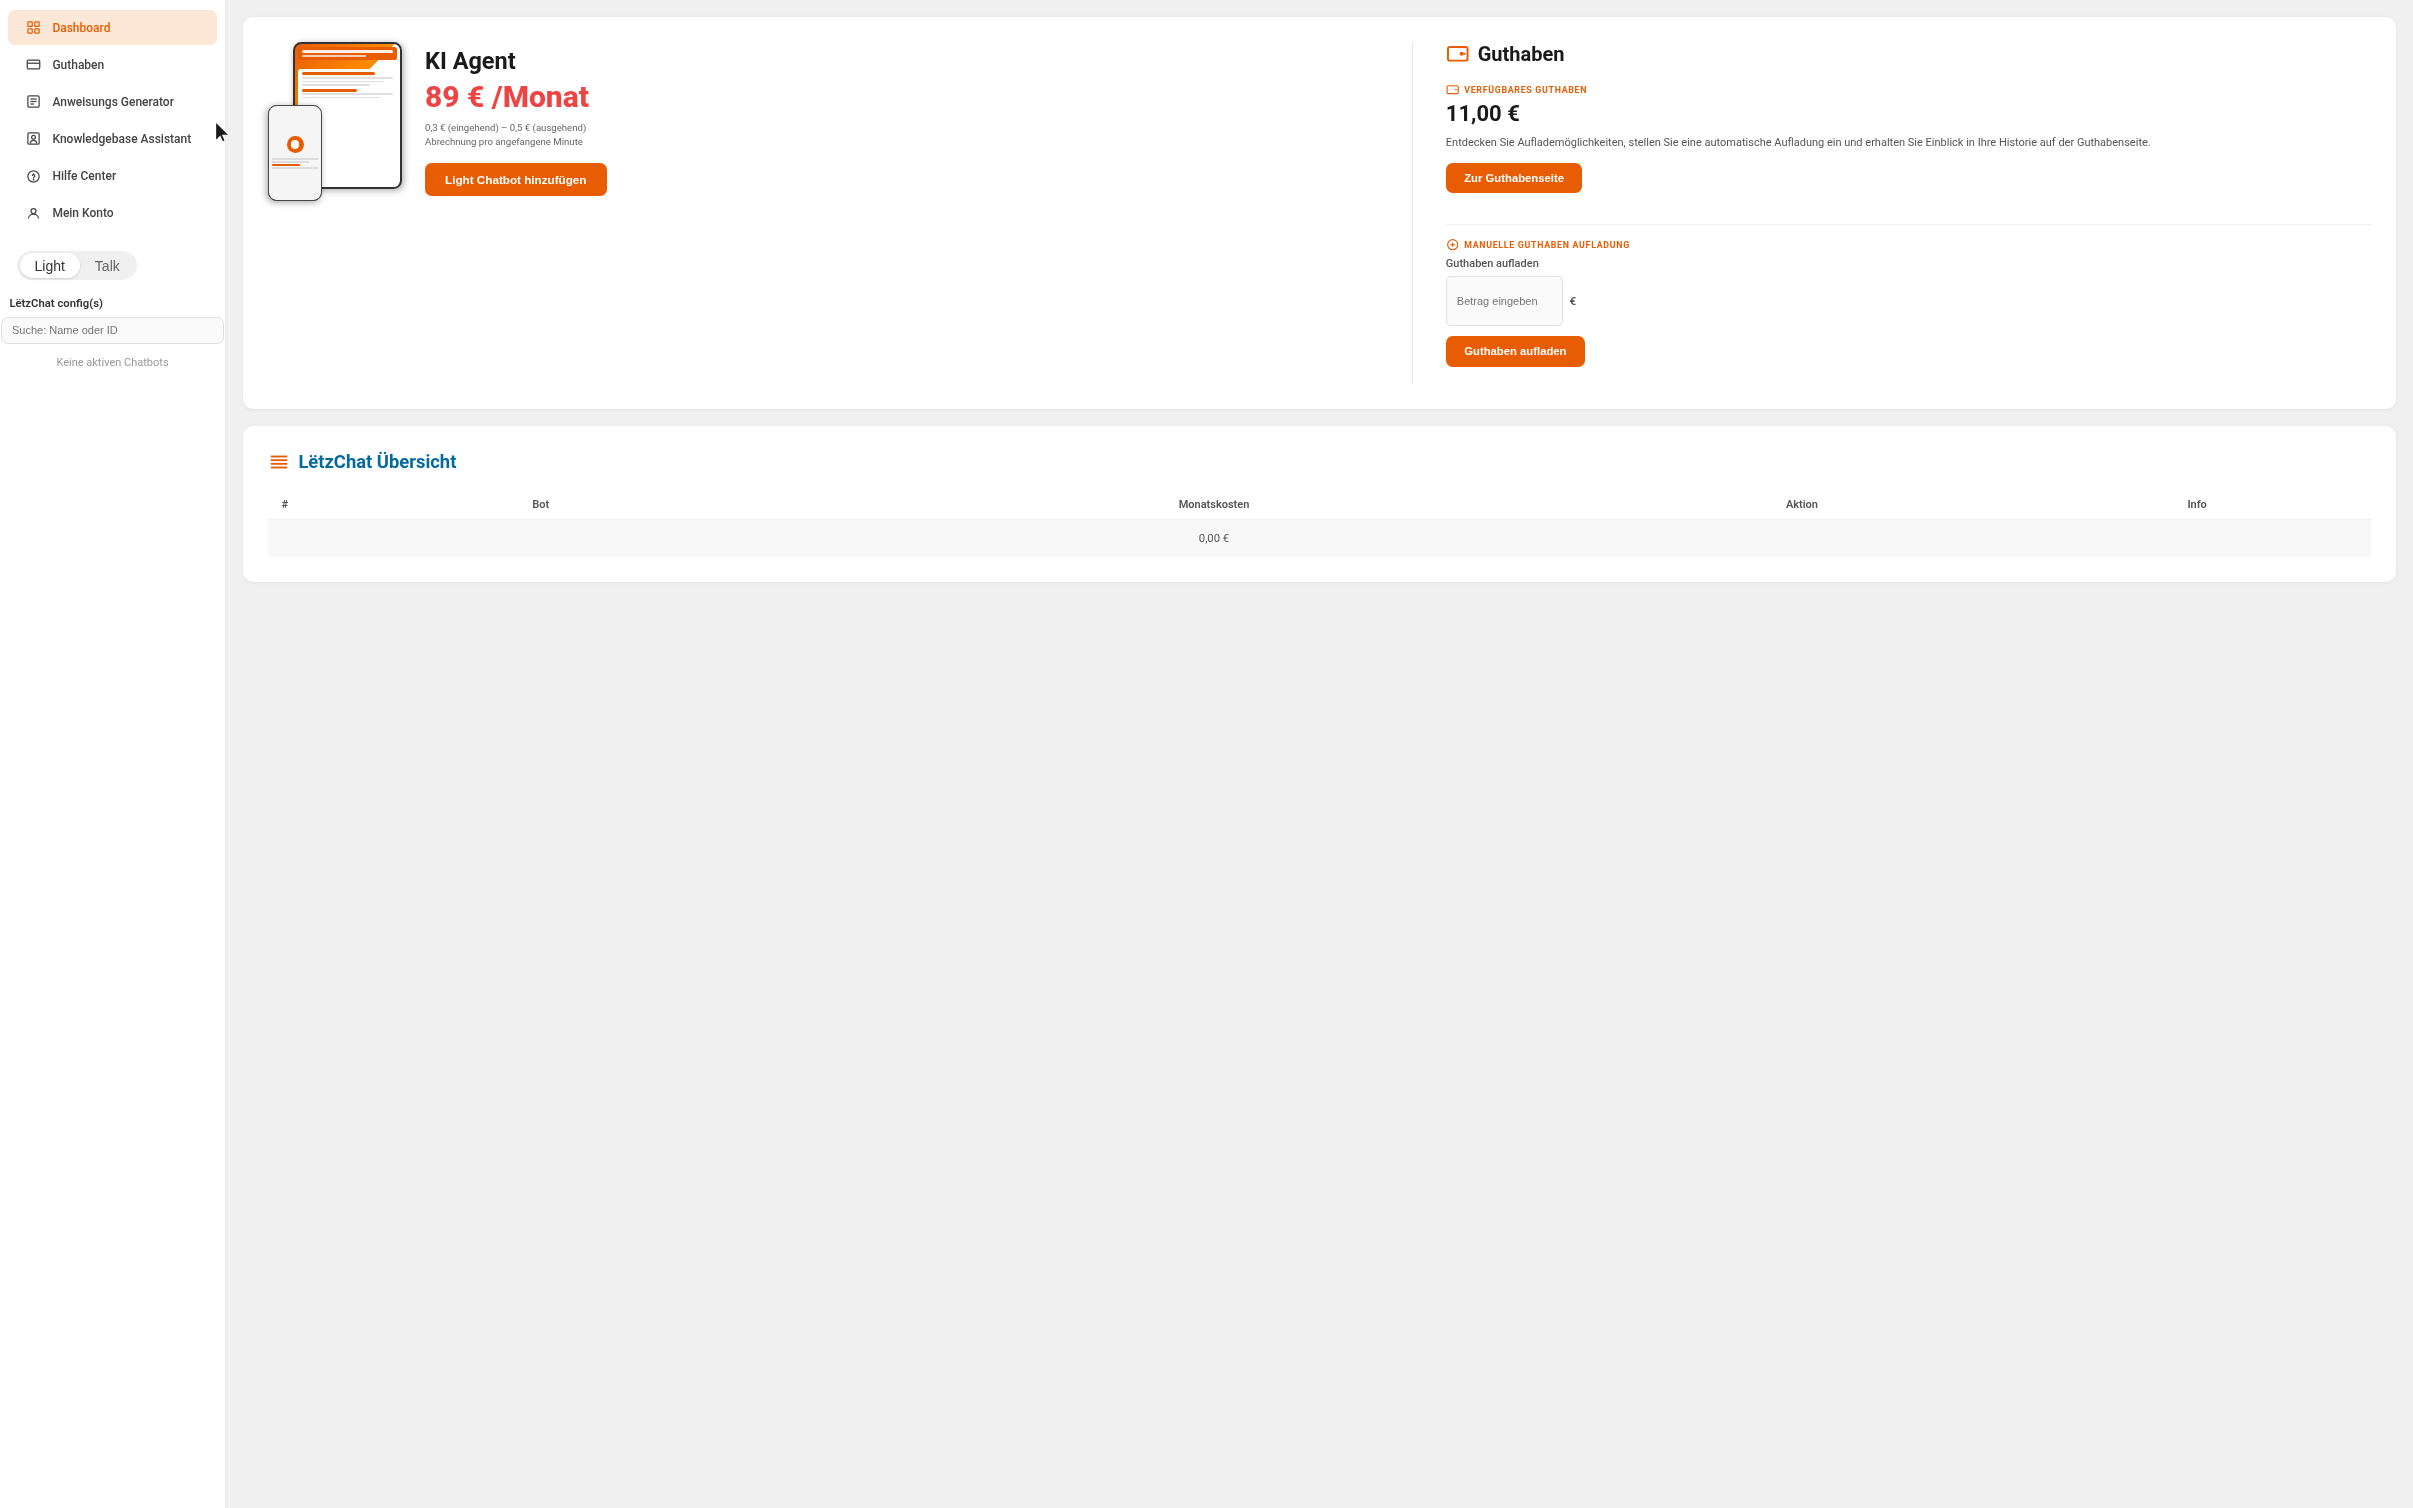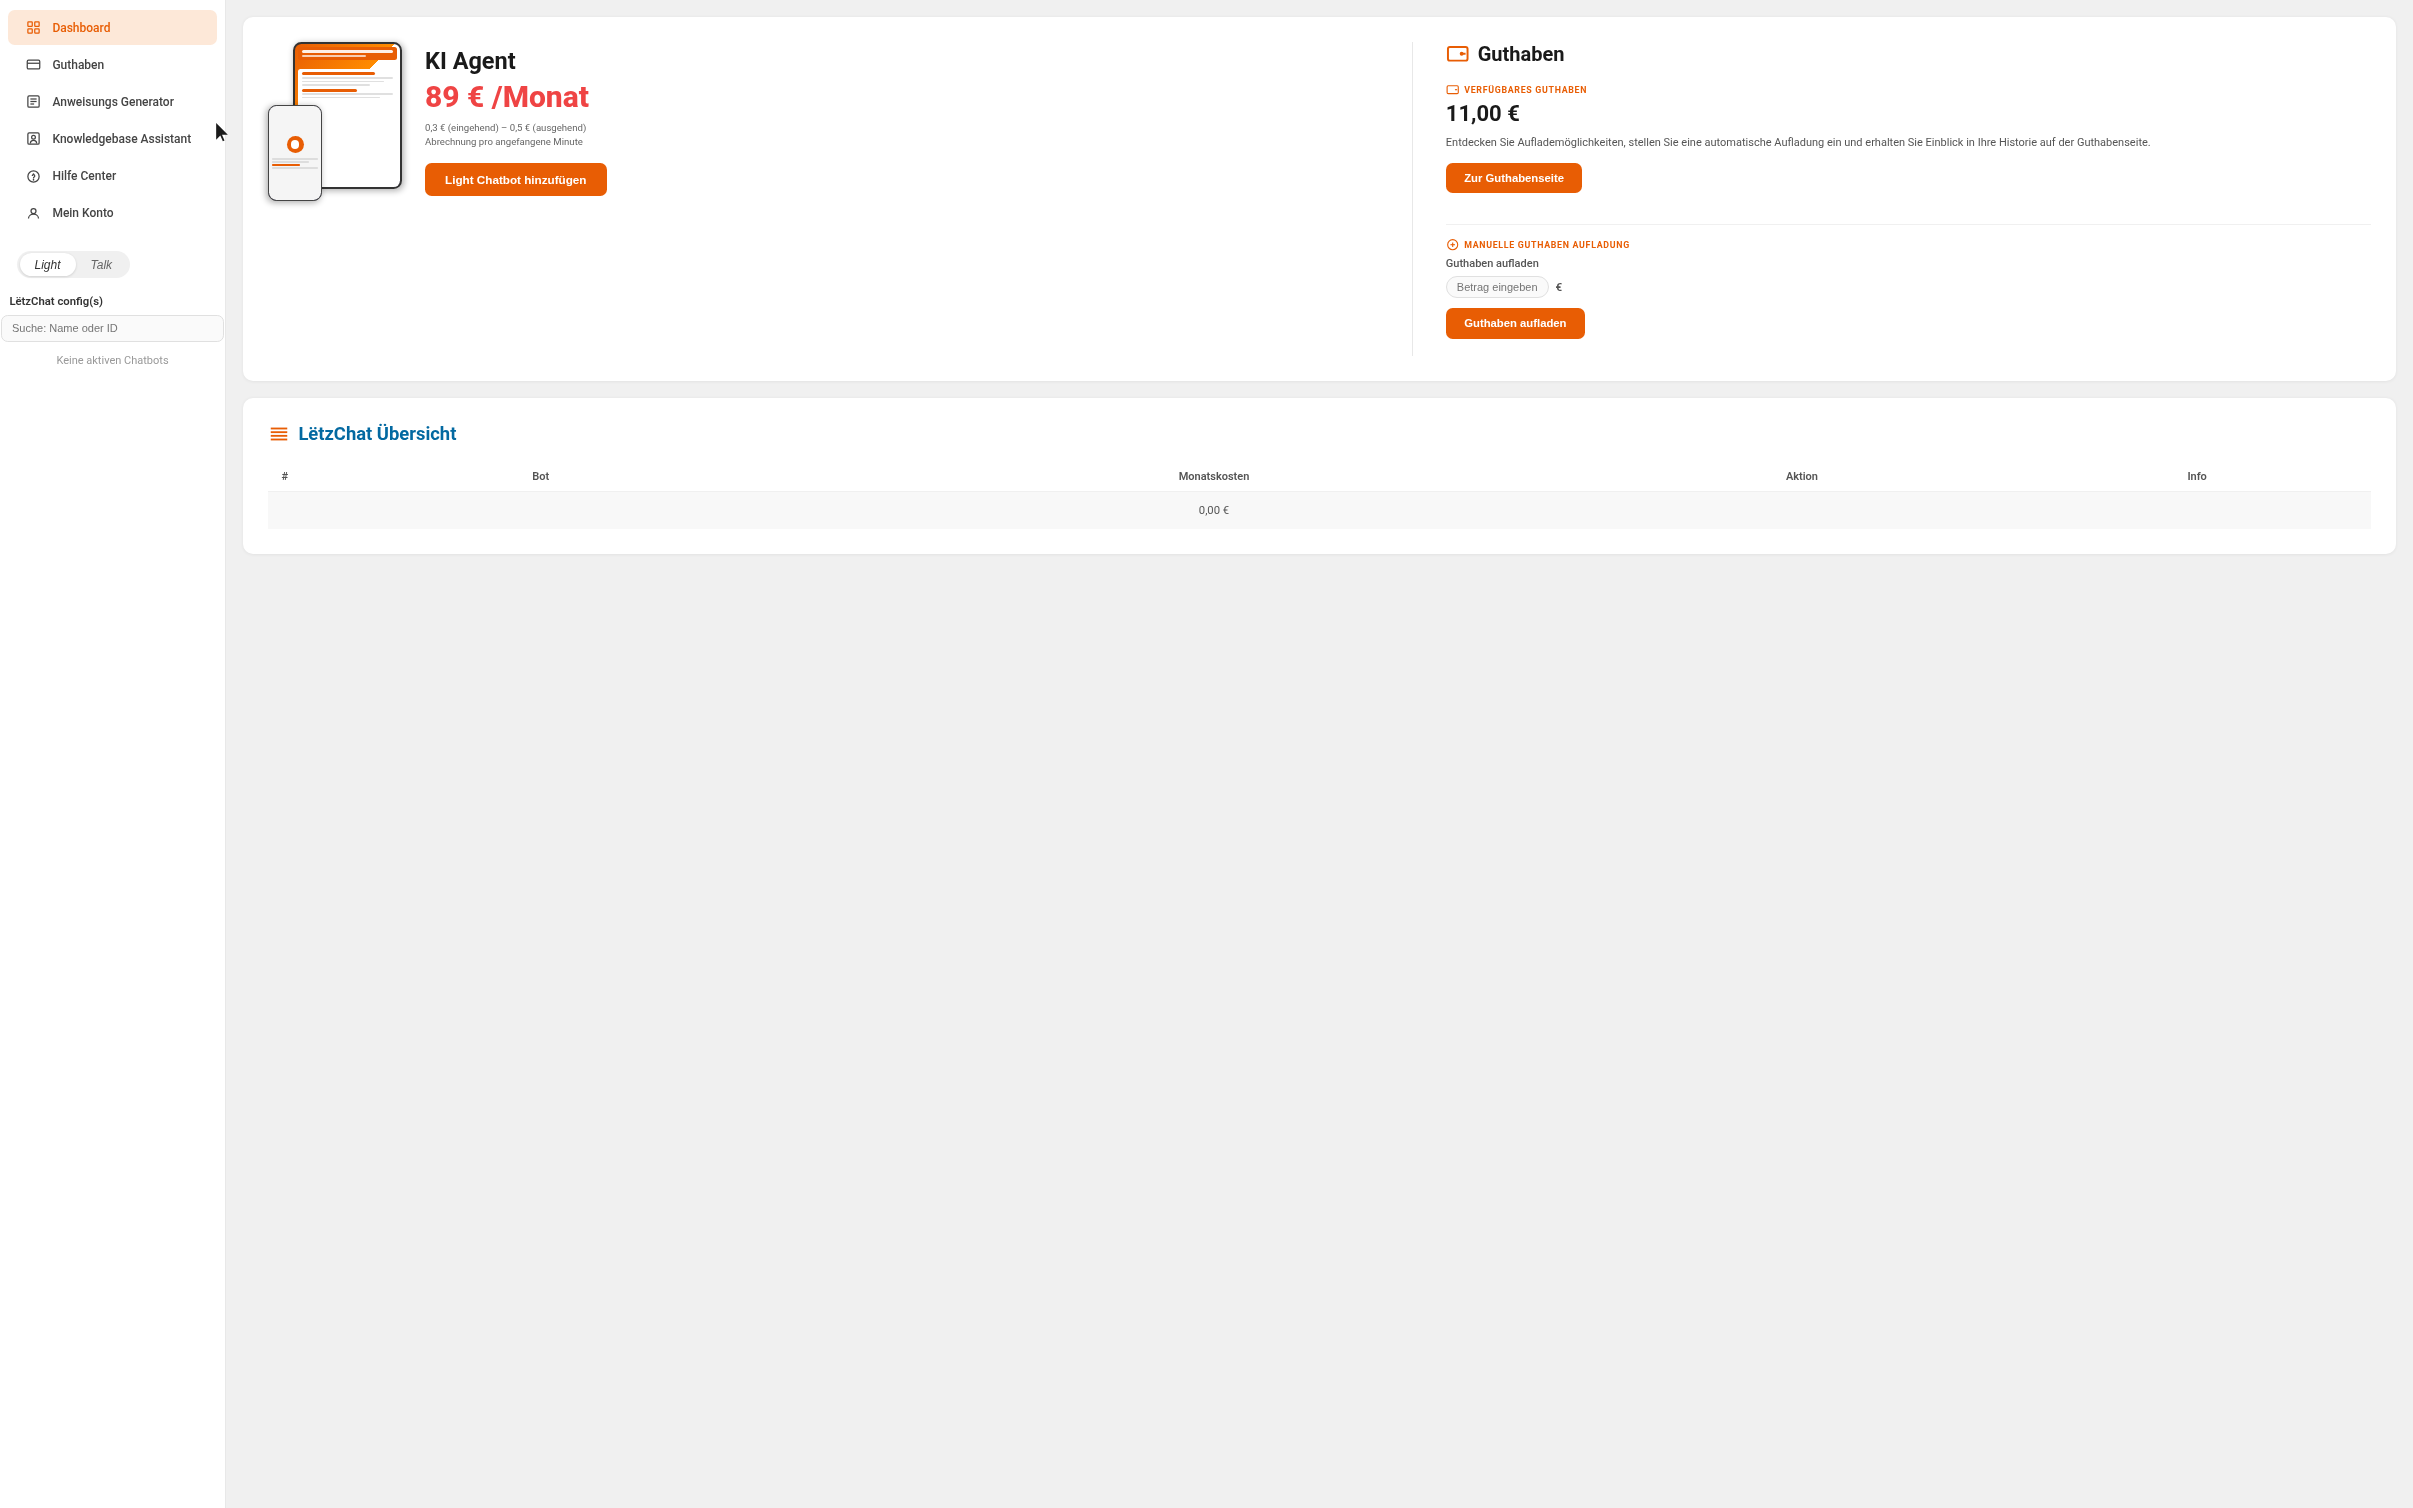--- a/index.html
+++ b/index.html
@@ -108,28 +108,27 @@
       margin: 10px 17px;
       background: #f0f0f0;
       border-radius: 17px;
       padding: 2.5px;
       width: fit-content;
     }
 
     .theme-btn {
       padding: 4.2px 15px;
       border-radius: 13.4px;
-      font-size: 12px;
+      font-size: 14px;
       font-weight: 500;
       cursor: pointer;
       border: none;
       background: transparent;
       color: #666;
       transition: all 0.2s;
-      font-style: italic;
     }
 
     .theme-btn.active {
       background: #fff;
       color: #333;
       box-shadow: 0 0.8px 2.5px rgba(0,0,0,0.15);
     }
 
     .config-section {
       padding: 0 1px;
@@ -361,27 +360,27 @@
     }
 
     .amount-input-row {
       display: flex;
       align-items: center;
       gap: 6.7px;
       margin-bottom: 10px;
     }
 
     .amount-input {
-      padding: 4px 10px;
+      padding: 18px 10px;
       border: 0.8px solid #e0e0e0;
-      border-radius: 12px;
+      border-radius: 5px;
       font-size: 11px;
       color: #999;
       background: #fafafa;
-      width: 103px;
+      width: 117px;
       outline: none;
     }
 
     .euro-symbol {
       font-size: 11.7px;
       color: #555;
       font-weight: 600;
     }
 
     

